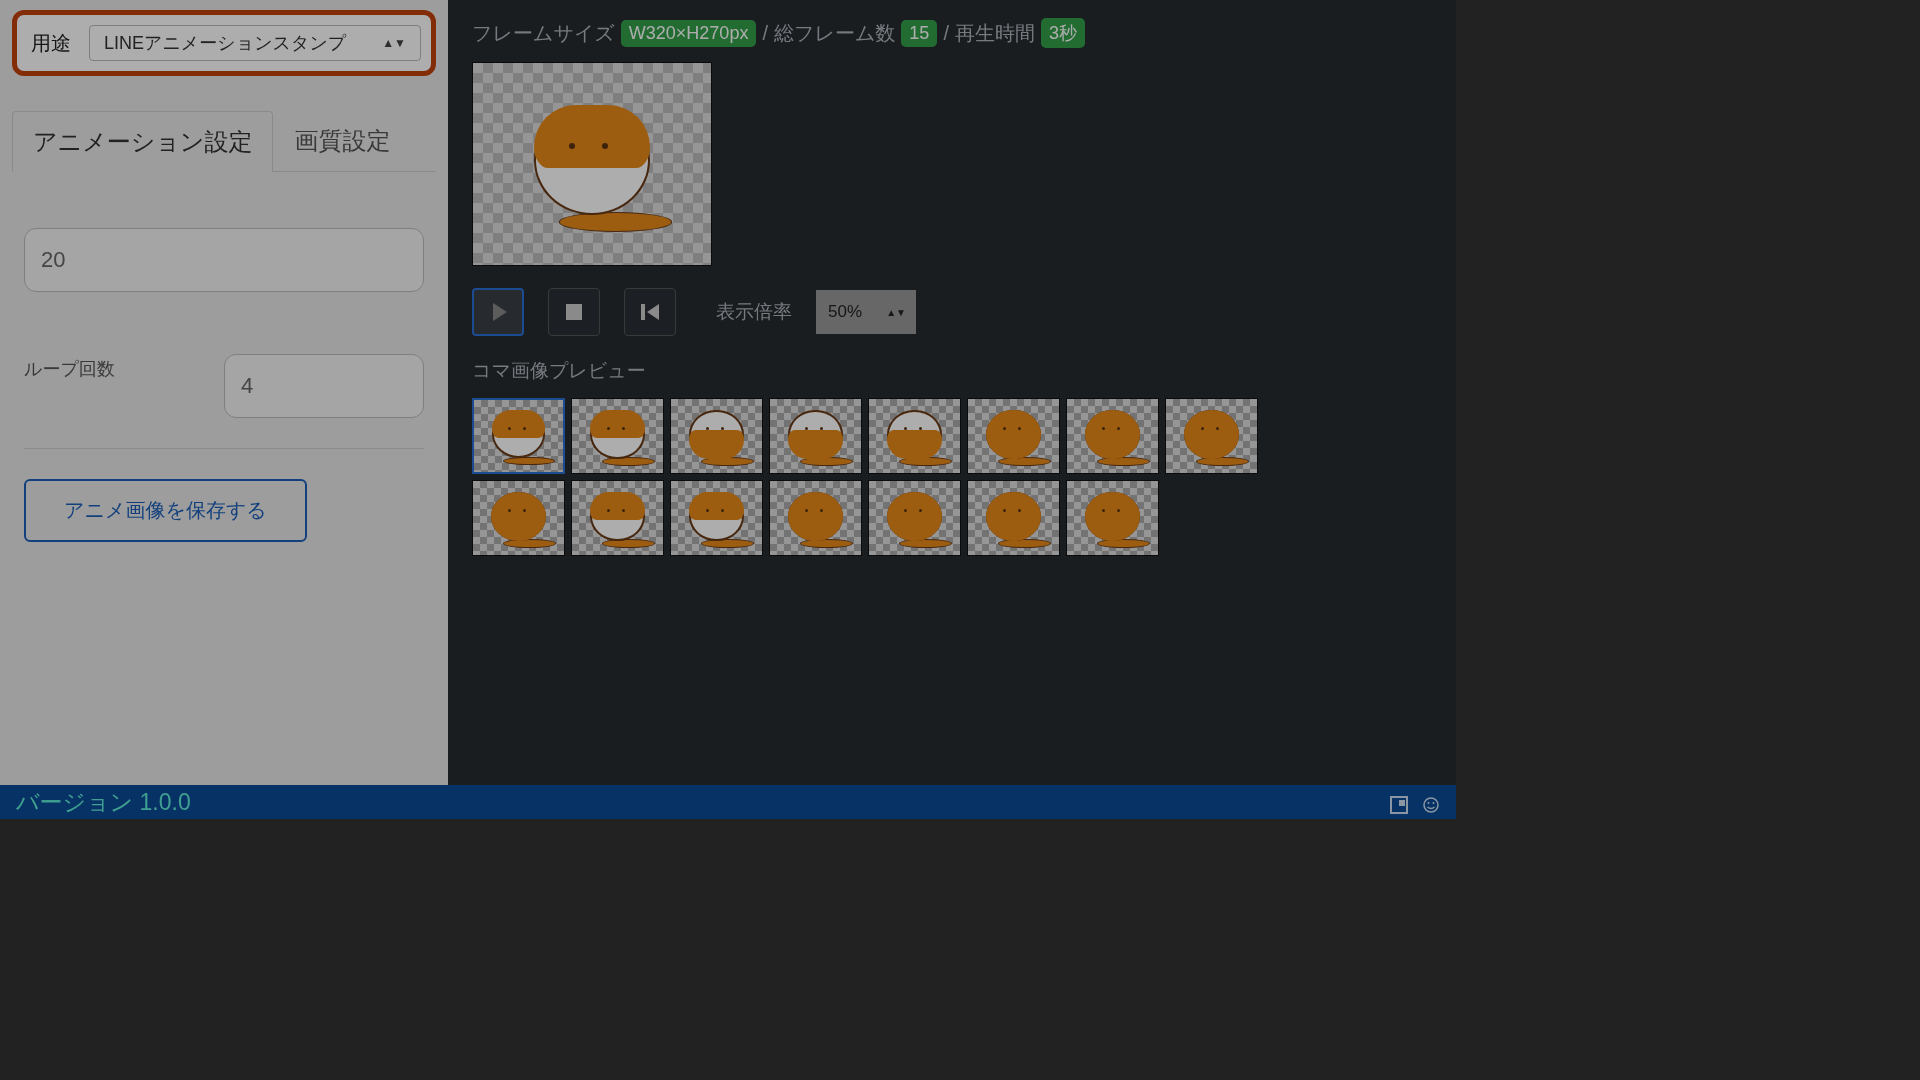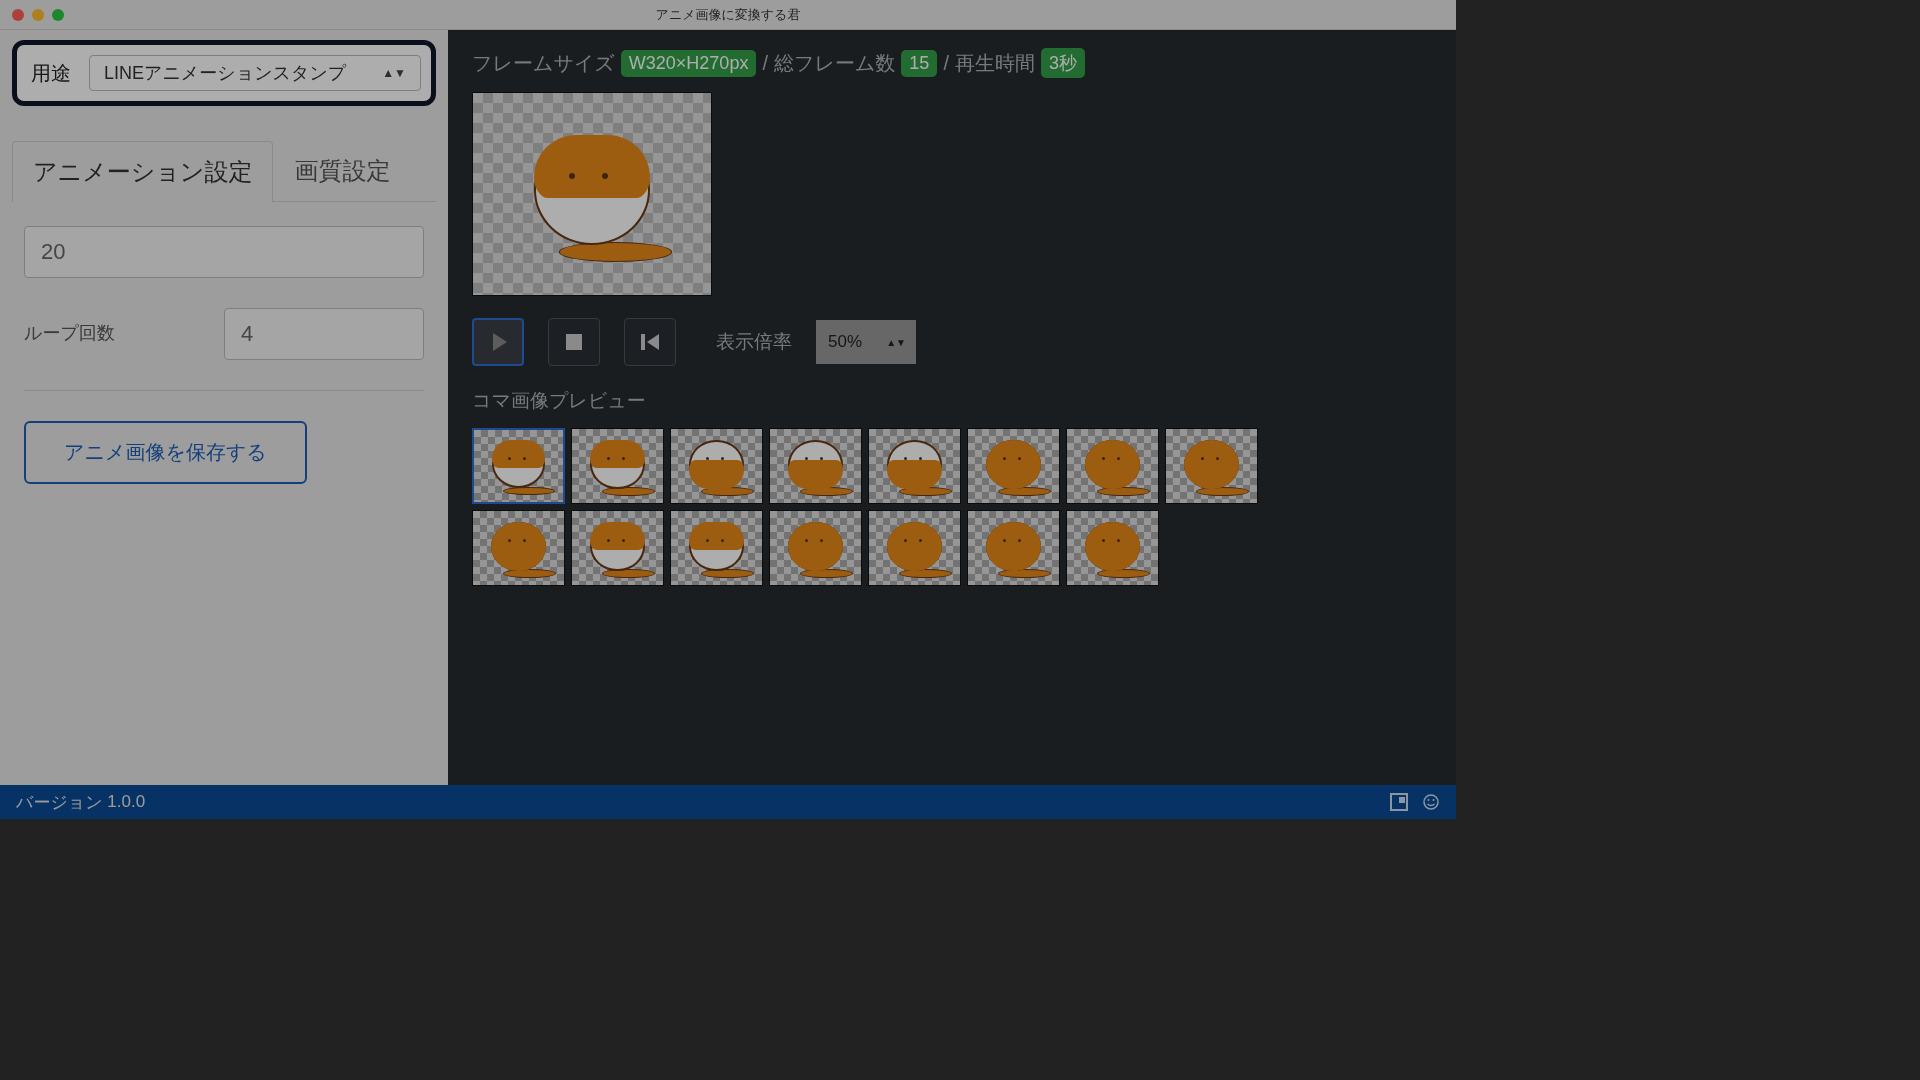--- a/index.html
+++ b/index.html
@@ -47,21 +47,21 @@
   min-height: 0;
 }
 .sidebar {
   width: 448px;
   background: #e8e8e8;
   padding: 10px 12px 0 12px;
   display: flex;
   flex-direction: column;
 }
 .highlight-box {
-  border: 5px solid #0f172a;
+  border: 5px solid #c2410c;
   border-radius: 12px;
   background: #fff;
   padding: 10px 10px;
   display: flex;
   align-items: center;
   gap: 18px;
   margin-bottom: 34px;
 }
 .highlight-label {
   font-size: 20px;
@@ -116,29 +116,30 @@
   margin-bottom: 30px;
 }
 .form-label {
   width: 200px;
   font-size: 18px;
   color: #555;
   line-height: 1.4;
 }
 .form-input {
   flex: 1;
-  height: 52px;
+  height: 64px;
   border: 1px solid #bbb;
-  border-radius: 4px;
+  border-radius: 12px;
   background: #f3f3f3;
   padding: 0 16px;
   font-size: 22px;
   color: #666;
   display: flex;
   align-items: center;
+  margin-top: 32px;
 }
 .divider { border-top: 1px solid #ccc; margin: 0 0 30px 0; }
 .save-btn {
   margin: 0 auto;
   border: 2px solid #1d5fb8;
   border-radius: 6px;
   background: transparent;
   color: #1d5fb8;
   font-size: 20px;
   padding: 16px 38px;
@@ -268,25 +269,25 @@
   border: 1px solid #111;
   display: flex;
   align-items: center;
   justify-content: center;
   position: relative;
 }
 .thumb.sel { border: 2px solid #2a6fd6; }
 .statusbar {
   height: 34px;
   background: #0a4a95;
-  color: #e5e5e5;
+  color: #5eead4;
   display: flex;
   align-items: center;
   padding: 0 16px;
-  font-size: 17px;
+  font-size: 23px;
 }
 .status-right { margin-left: auto; display: flex; gap: 14px; align-items: center; }
 .status-icon { width: 18px; height: 18px; display:inline-block; }
 .dim-overlay {
   position: absolute;
   inset: 0;
   background: rgba(0,0,0,0.32);
   pointer-events: none;
 }
 .sprite {
@@ -341,28 +342,20 @@
 .eye.l { left: 36%; top: 35%; }
 .eye.r { left: 56%; top: 35%; }
 .thumb .sprite { width: 85%; height: 85%; }
 .thumb .eye { width:3px; height:3px; }
 </style>
 </head>
 <body>
 
 <div class="window">
 
-  <div class="titlebar">
-    <div class="traffic-lights">
-      <div class="tl red"></div>
-      <div class="tl yellow"></div>
-      <div class="tl green"></div>
-    </div>
-    <div class="title-text">アニメ画像に変換する君</div>
-  </div>
 
   <div class="body">
 
     <div class="sidebar">
 
       <div class="highlight-box">
         <div class="highlight-label">用途</div>
         <div class="select-wrap">
           <span class="select-text">LINEアニメーションスタンプ</span>
           <span class="select-caret">▲▼</span>

